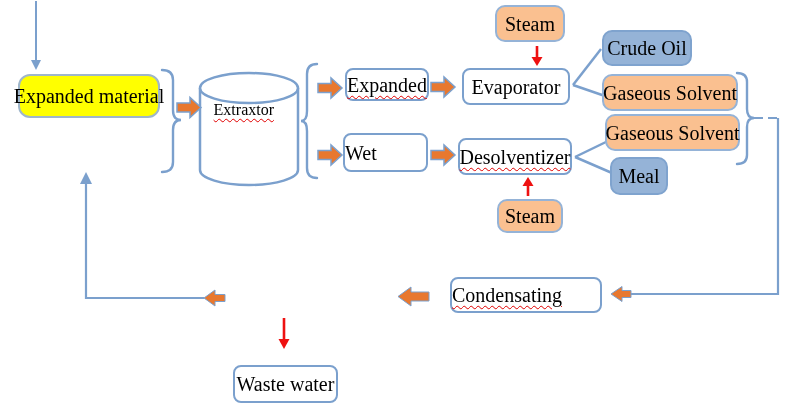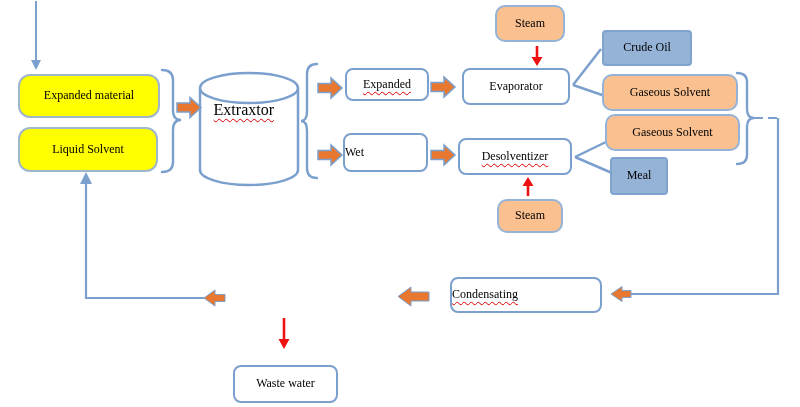--- a/index.html
+++ b/index.html
@@ -4,26 +4,26 @@
 <style>
   html,body{margin:0;padding:0;background:#fff;}
   .canvas{
     position:relative;width:800px;height:407px;background:#fff;overflow:hidden;
     font-family:"Liberation Serif","DejaVu Serif",serif;color:#000;
   }
   .layer{position:absolute;left:0;top:0;}
   .node{
     position:absolute;box-sizing:border-box;
     display:flex;align-items:center;justify-content:center;
-    font-size:12px;line-height:1.1;white-space:nowrap;
+    font-size:20px;line-height:1.1;white-space:nowrap;
     background:#fff;border:2px solid var(--connector,#7BA0CD);border-radius:8px;font-family:Liberation Serif, serif;
   }
   .yellow{background:var(--yellow,#FFFF00);border:2.5px solid var(--yellow_border,#9FB6CB);border-radius:12px;}
   .tan{background:var(--tan,#FAC090);border:2.5px solid var(--box_border,#95B3D7);border-radius:10px;}
-  .blue{background:var(--blue,#95B3D7);border:2px solid var(--blue_border,#7FA3CE);border-radius:4px;text-align:center;}
+  .blue{background:var(--blue,#95B3D7);border:2px solid var(--blue_border,#7FA3CE);border-radius:10px;text-align:center;}
   .align-left{justify-content:flex-start;}
   .squiggle{
     text-decoration-line:underline;text-decoration-style:wavy;
     text-decoration-color:var(--spellcheck_red,#E00000);
     text-decoration-thickness:1px;text-underline-offset:3px;
   }
   .cyl-label{
     position:absolute;left:202px;top:101px;width:72px;text-align:right;
     font-size:16px;
   }
@@ -89,23 +89,20 @@
     <g>
       <line x1="284" y1="318" x2="284" y2="341" stroke="var(--arrow_red,#EE1111)" stroke-width="2.6"></line>
       <polygon points="278.5,339 289.5,339 284,349" fill="var(--arrow_red,#EE1111)"></polygon>
     </g>
   </svg>
 
   <div class="node yellow" style="left:18px;top:74px;width:142px;height:44px">
     <span>Expanded material</span>
   </div>
 
-  <div class="node yellow" style="left:18px;top:127px;width:140px;height:45px">
-    <span>Liquid Solvent</span>
-  </div>
 
   <div class="cyl-label squiggle">
     <span>Extraxtor</span>
   </div>
 
   <div class="node" style="left:345px;top:68px;width:84px;height:33px">
     <span class="squiggle">Expanded</span>
   </div>
 
   <div class="node align-left" style="left:343px;top:133px;width:85px;height:39px">

